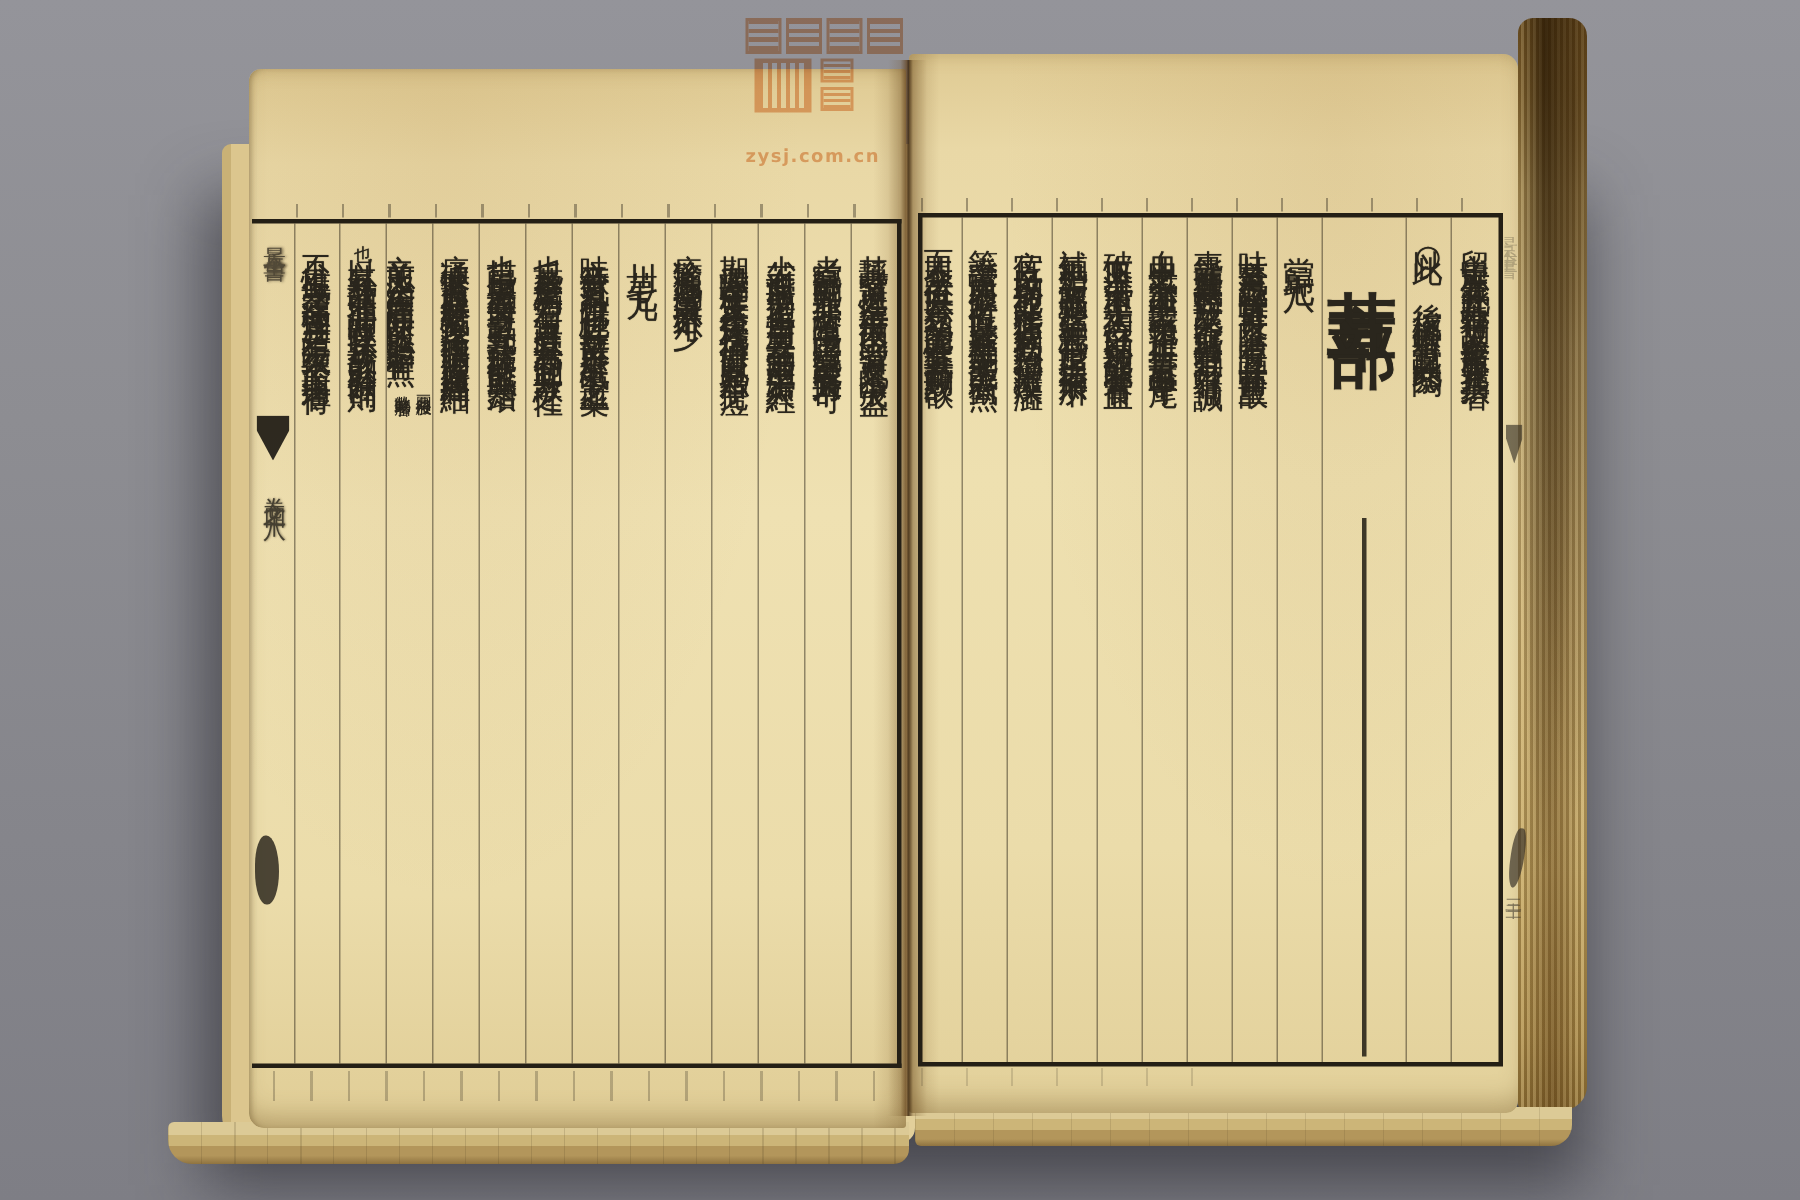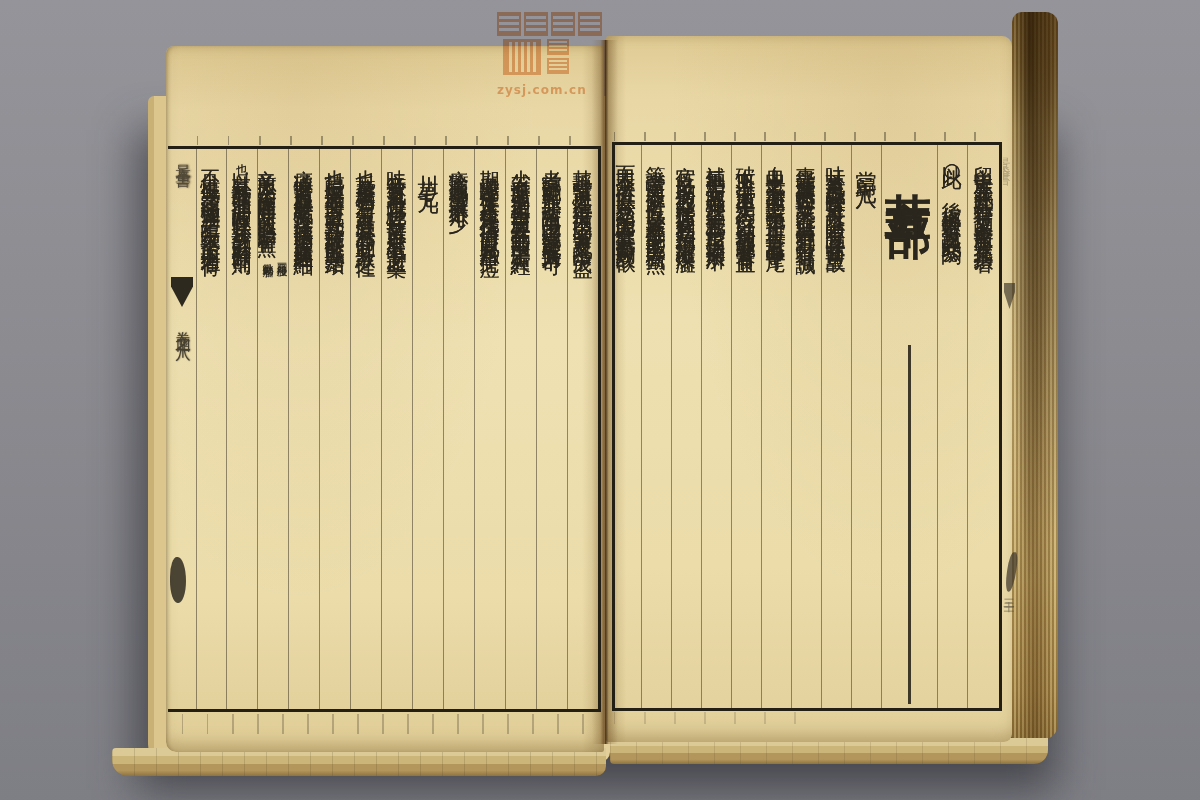--- a/index.html
+++ b/index.html
@@ -110,21 +110,21 @@
   .watermark{position:absolute;left:497px;top:12px;width:130px;height:96px;opacity:.5;
     mix-blend-mode:multiply;color:#dd7427;}
   .wm-row{display:flex;gap:3px;}
   .wm-block{width:24px;height:24px;border:2px solid currentColor;box-sizing:border-box;
     background:repeating-linear-gradient(0deg, currentColor 0 3px, transparent 3px 6px);}
   .wm-row2{margin-top:3px;margin-left:6px;align-items:flex-start;}
   .wm-seal{width:38px;height:36px;border:3px solid currentColor;box-sizing:border-box;
     background:repeating-linear-gradient(90deg, currentColor 0 3px, transparent 3px 6px);}
   .wm-block-sm{width:22px;height:16px;border:2px solid currentColor;box-sizing:border-box;
     background:repeating-linear-gradient(0deg, currentColor 0 2px, transparent 2px 4px);margin-bottom:3px;}
-  .wm-site{margin-top:6px;font-size:12px;font-weight:bold;letter-spacing:1px;color:#d96f20;}
+  .wm-site{margin-top:20px;font-size:12px;font-weight:bold;letter-spacing:1px;color:#d96f20;}
 </style>
 </head>
 <body>
 
 <div id="scene">
 
   <div class="book-shadow"></div>
   <div class="fore-edge"></div>
   <div class="under-pages"></div>
   <div class="bottom-strip-left"></div>

